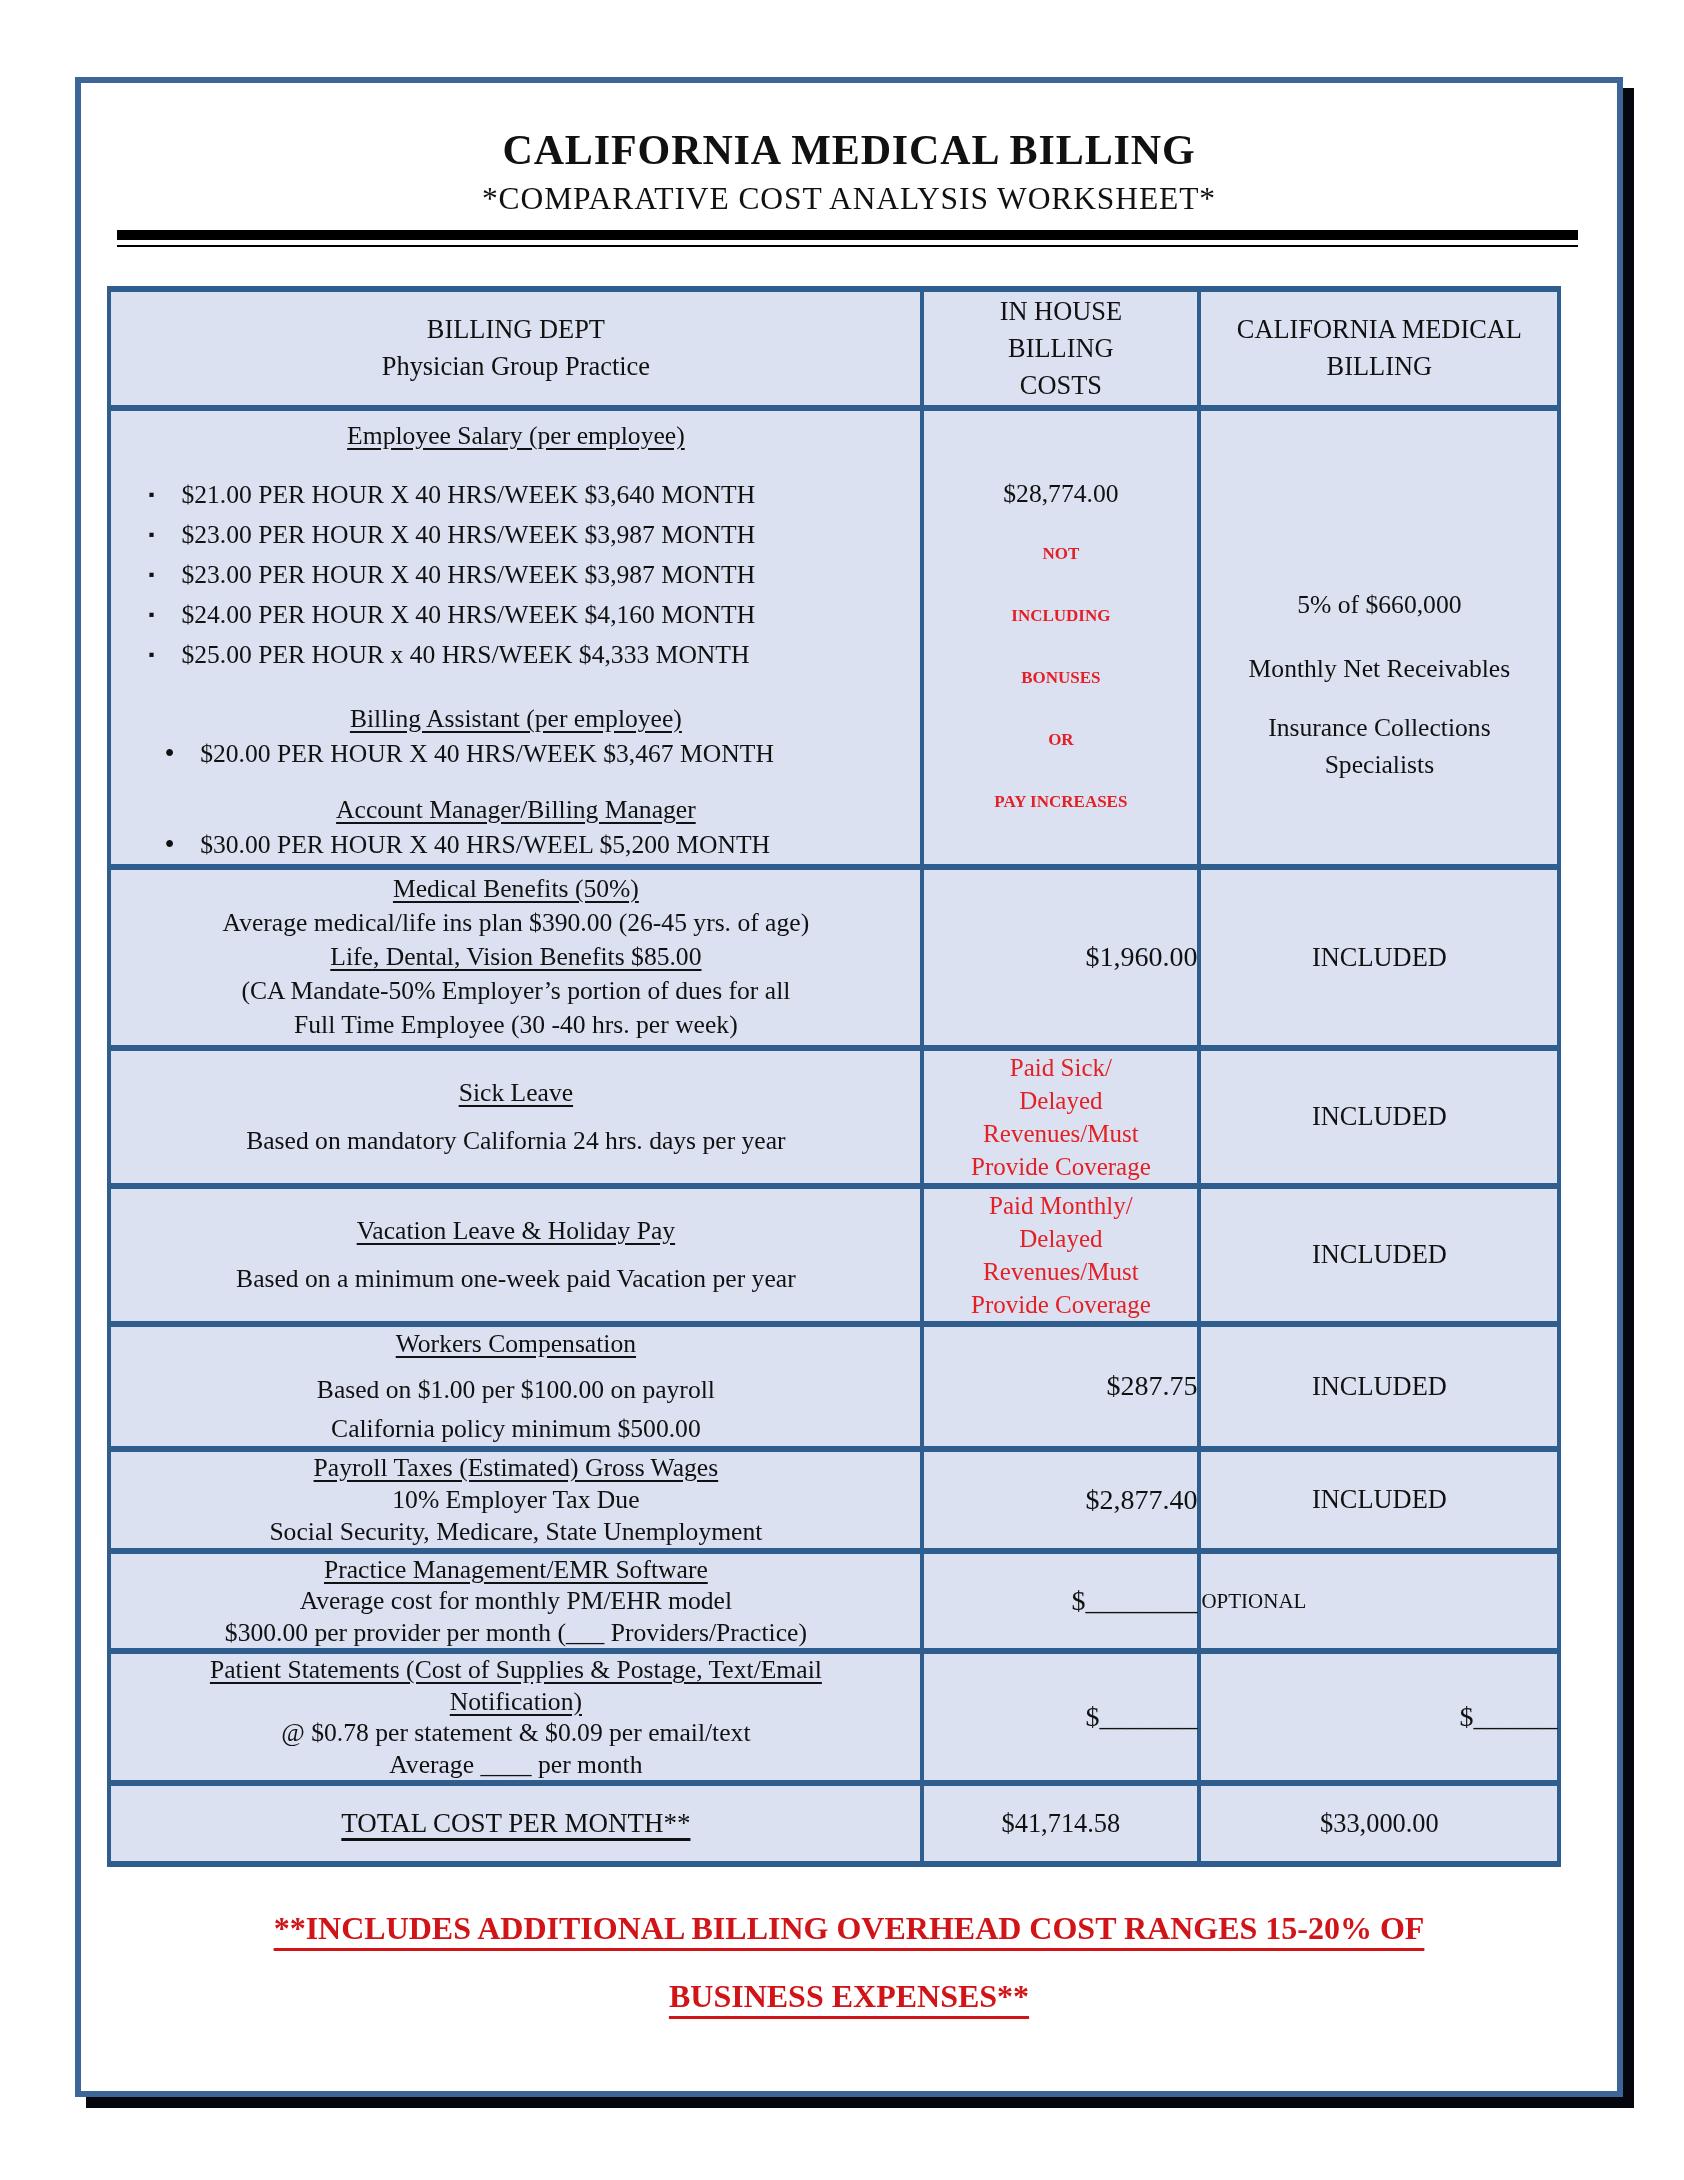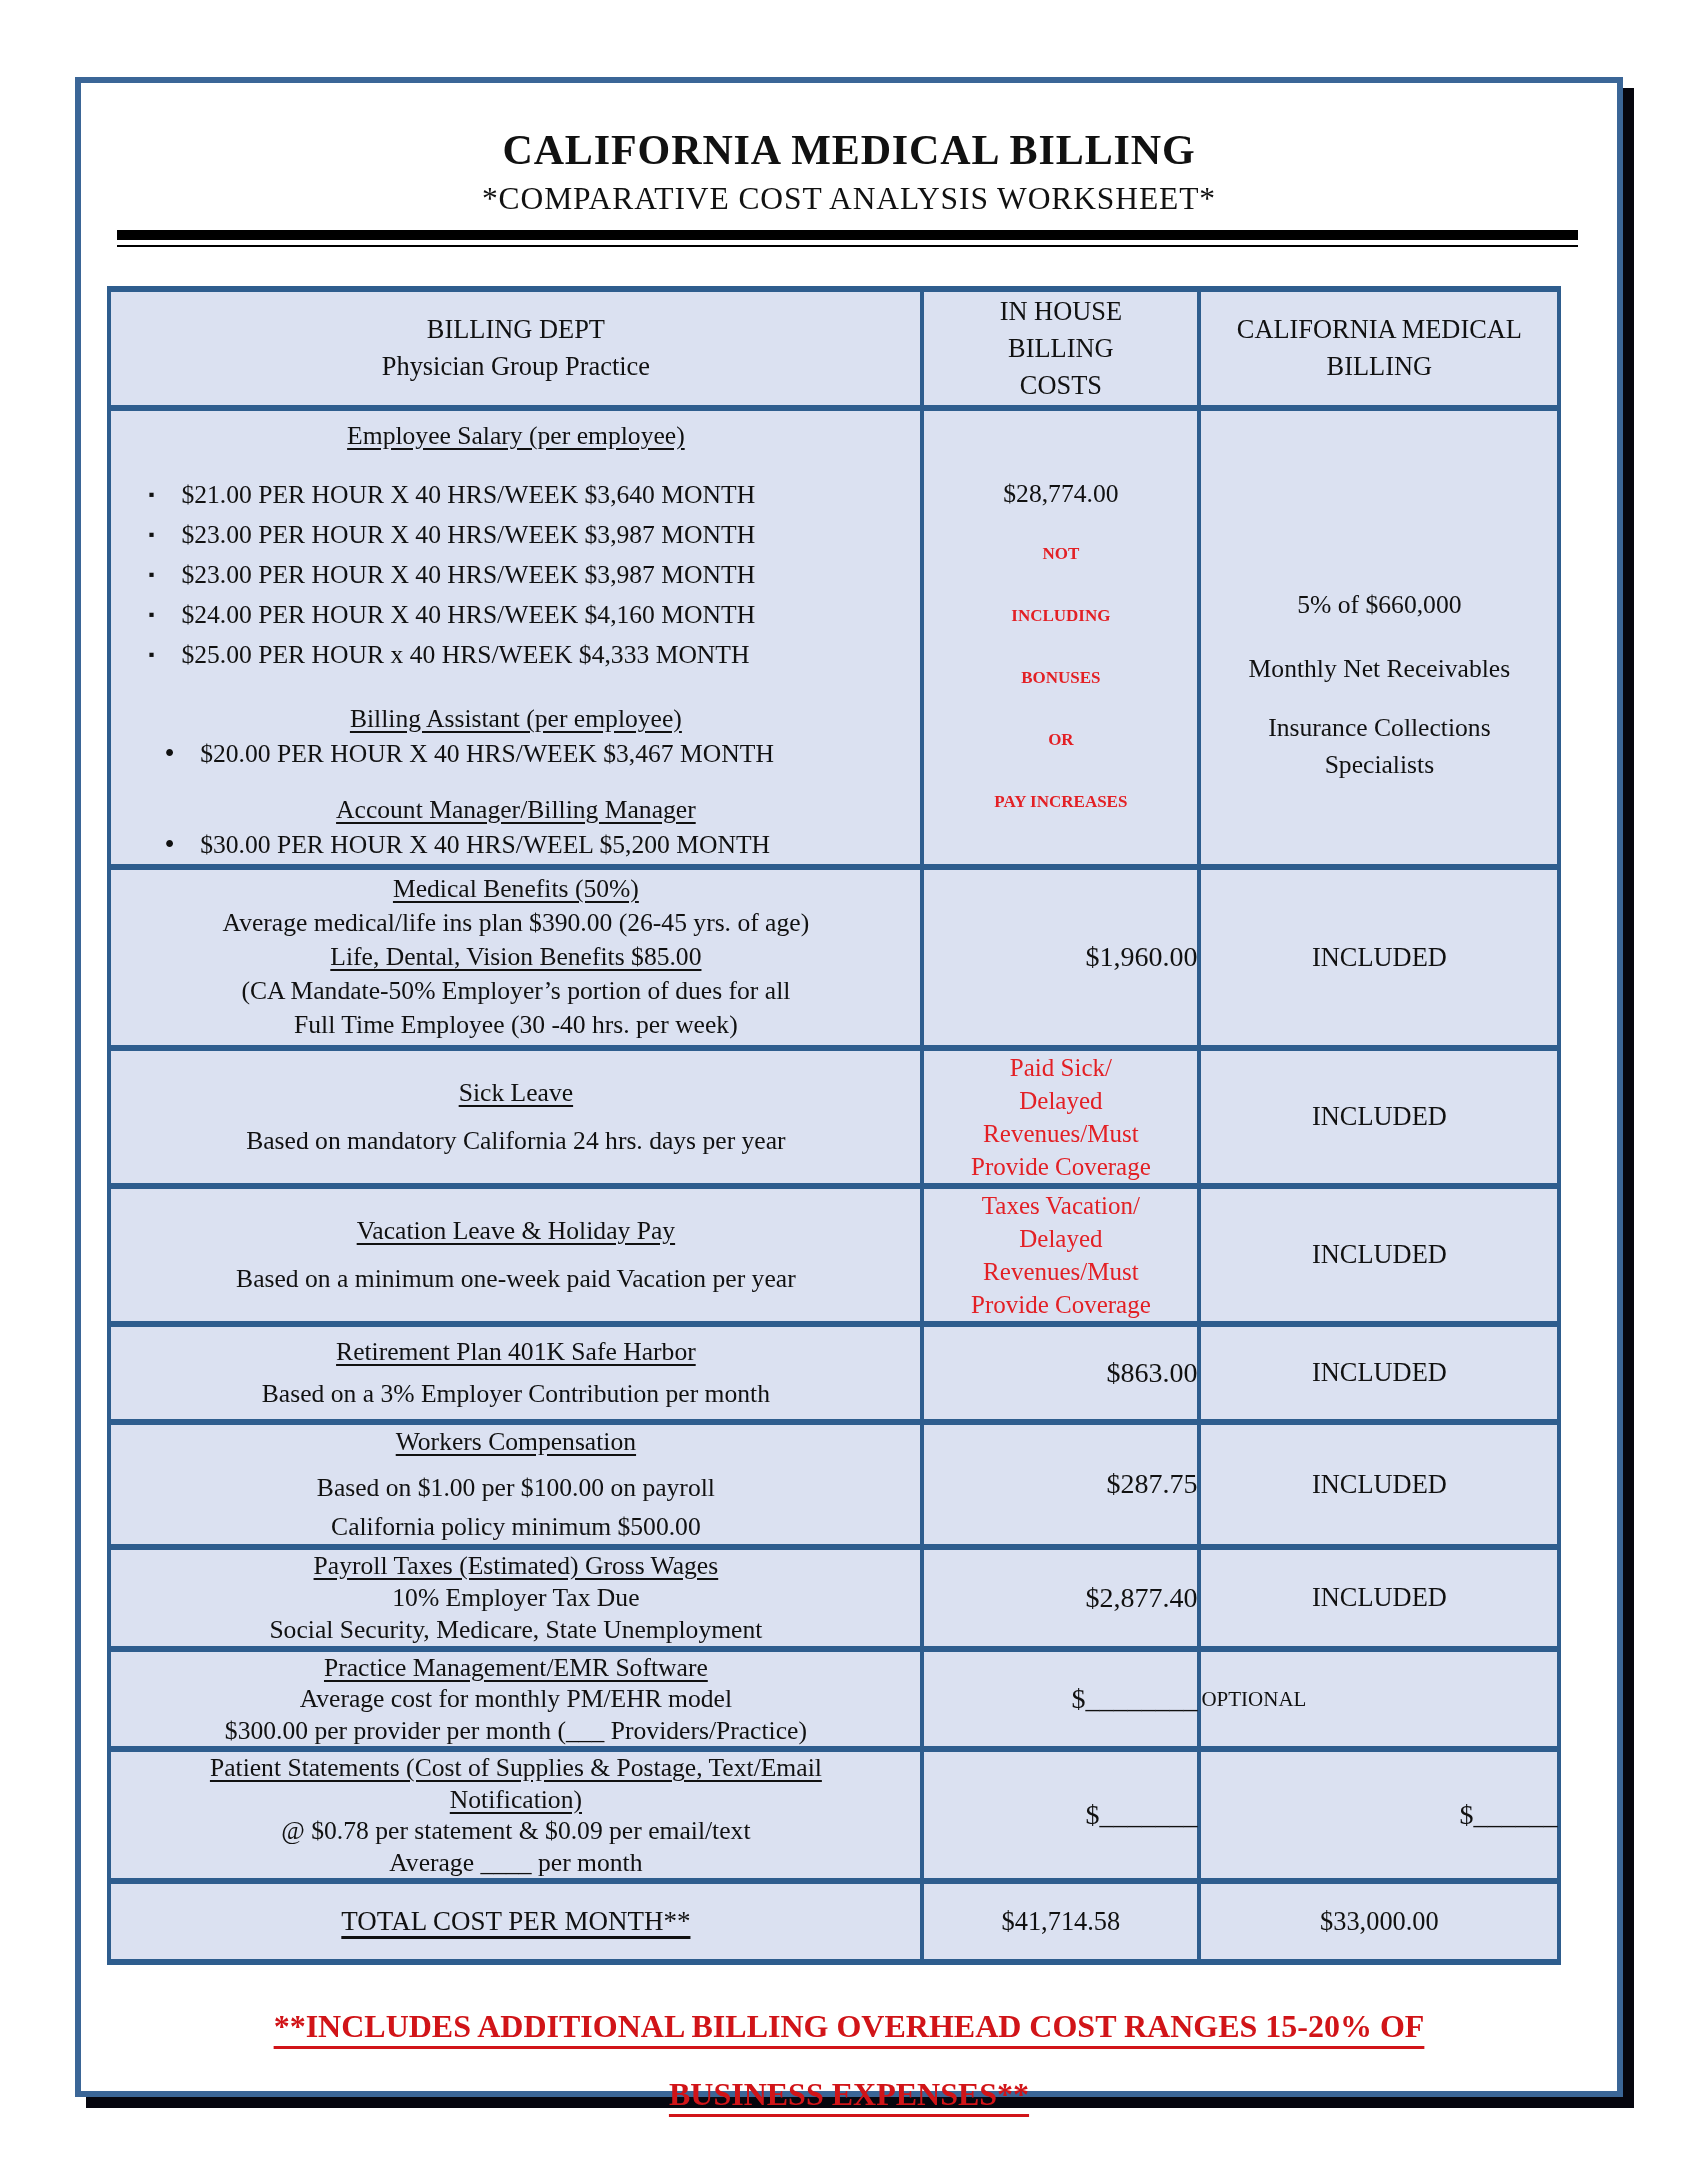--- a/index.html
+++ b/index.html
@@ -180,39 +180,29 @@
 
     <tr class="r-vacation">
       <td>
         <div class="stack" style="gap:13.6px;">
           <div class="uh">Vacation Leave &amp; Holiday Pay</div>
           <div>Based on a minimum one-week paid Vacation per year</div>
         </div>
       </td>
       <td>
         <div class="redstack red">
-          <div>Taxes Vacation/</div>
+          <div>Paid Monthly/</div>
           <div>Delayed</div>
           <div>Revenues/Must</div>
           <div>Provide Coverage</div>
         </div>
       </td>
       <td class="included">INCLUDED</td>
     </tr>
 
-    <tr class="r-retire">
-      <td>
-        <div class="stack" style="gap:8.5px;">
-          <div class="uh">Retirement Plan 401K Safe Harbor</div>
-          <div>Based on a 3% Employer Contribution per month</div>
-        </div>
-      </td>
-      <td class="money">$863.00</td>
-      <td class="included">INCLUDED</td>
-    </tr>
 
     <tr class="r-workers">
       <td>
         <div class="stack" style="gap:5.1px;">
           <div class="uh">Workers Compensation</div>
           <div style="margin-top:6.8px;">Based on $1.00 per $100.00 on payroll</div>
           <div>California policy minimum $500.00</div>
         </div>
       </td>
       <td class="money">$287.75</td>

